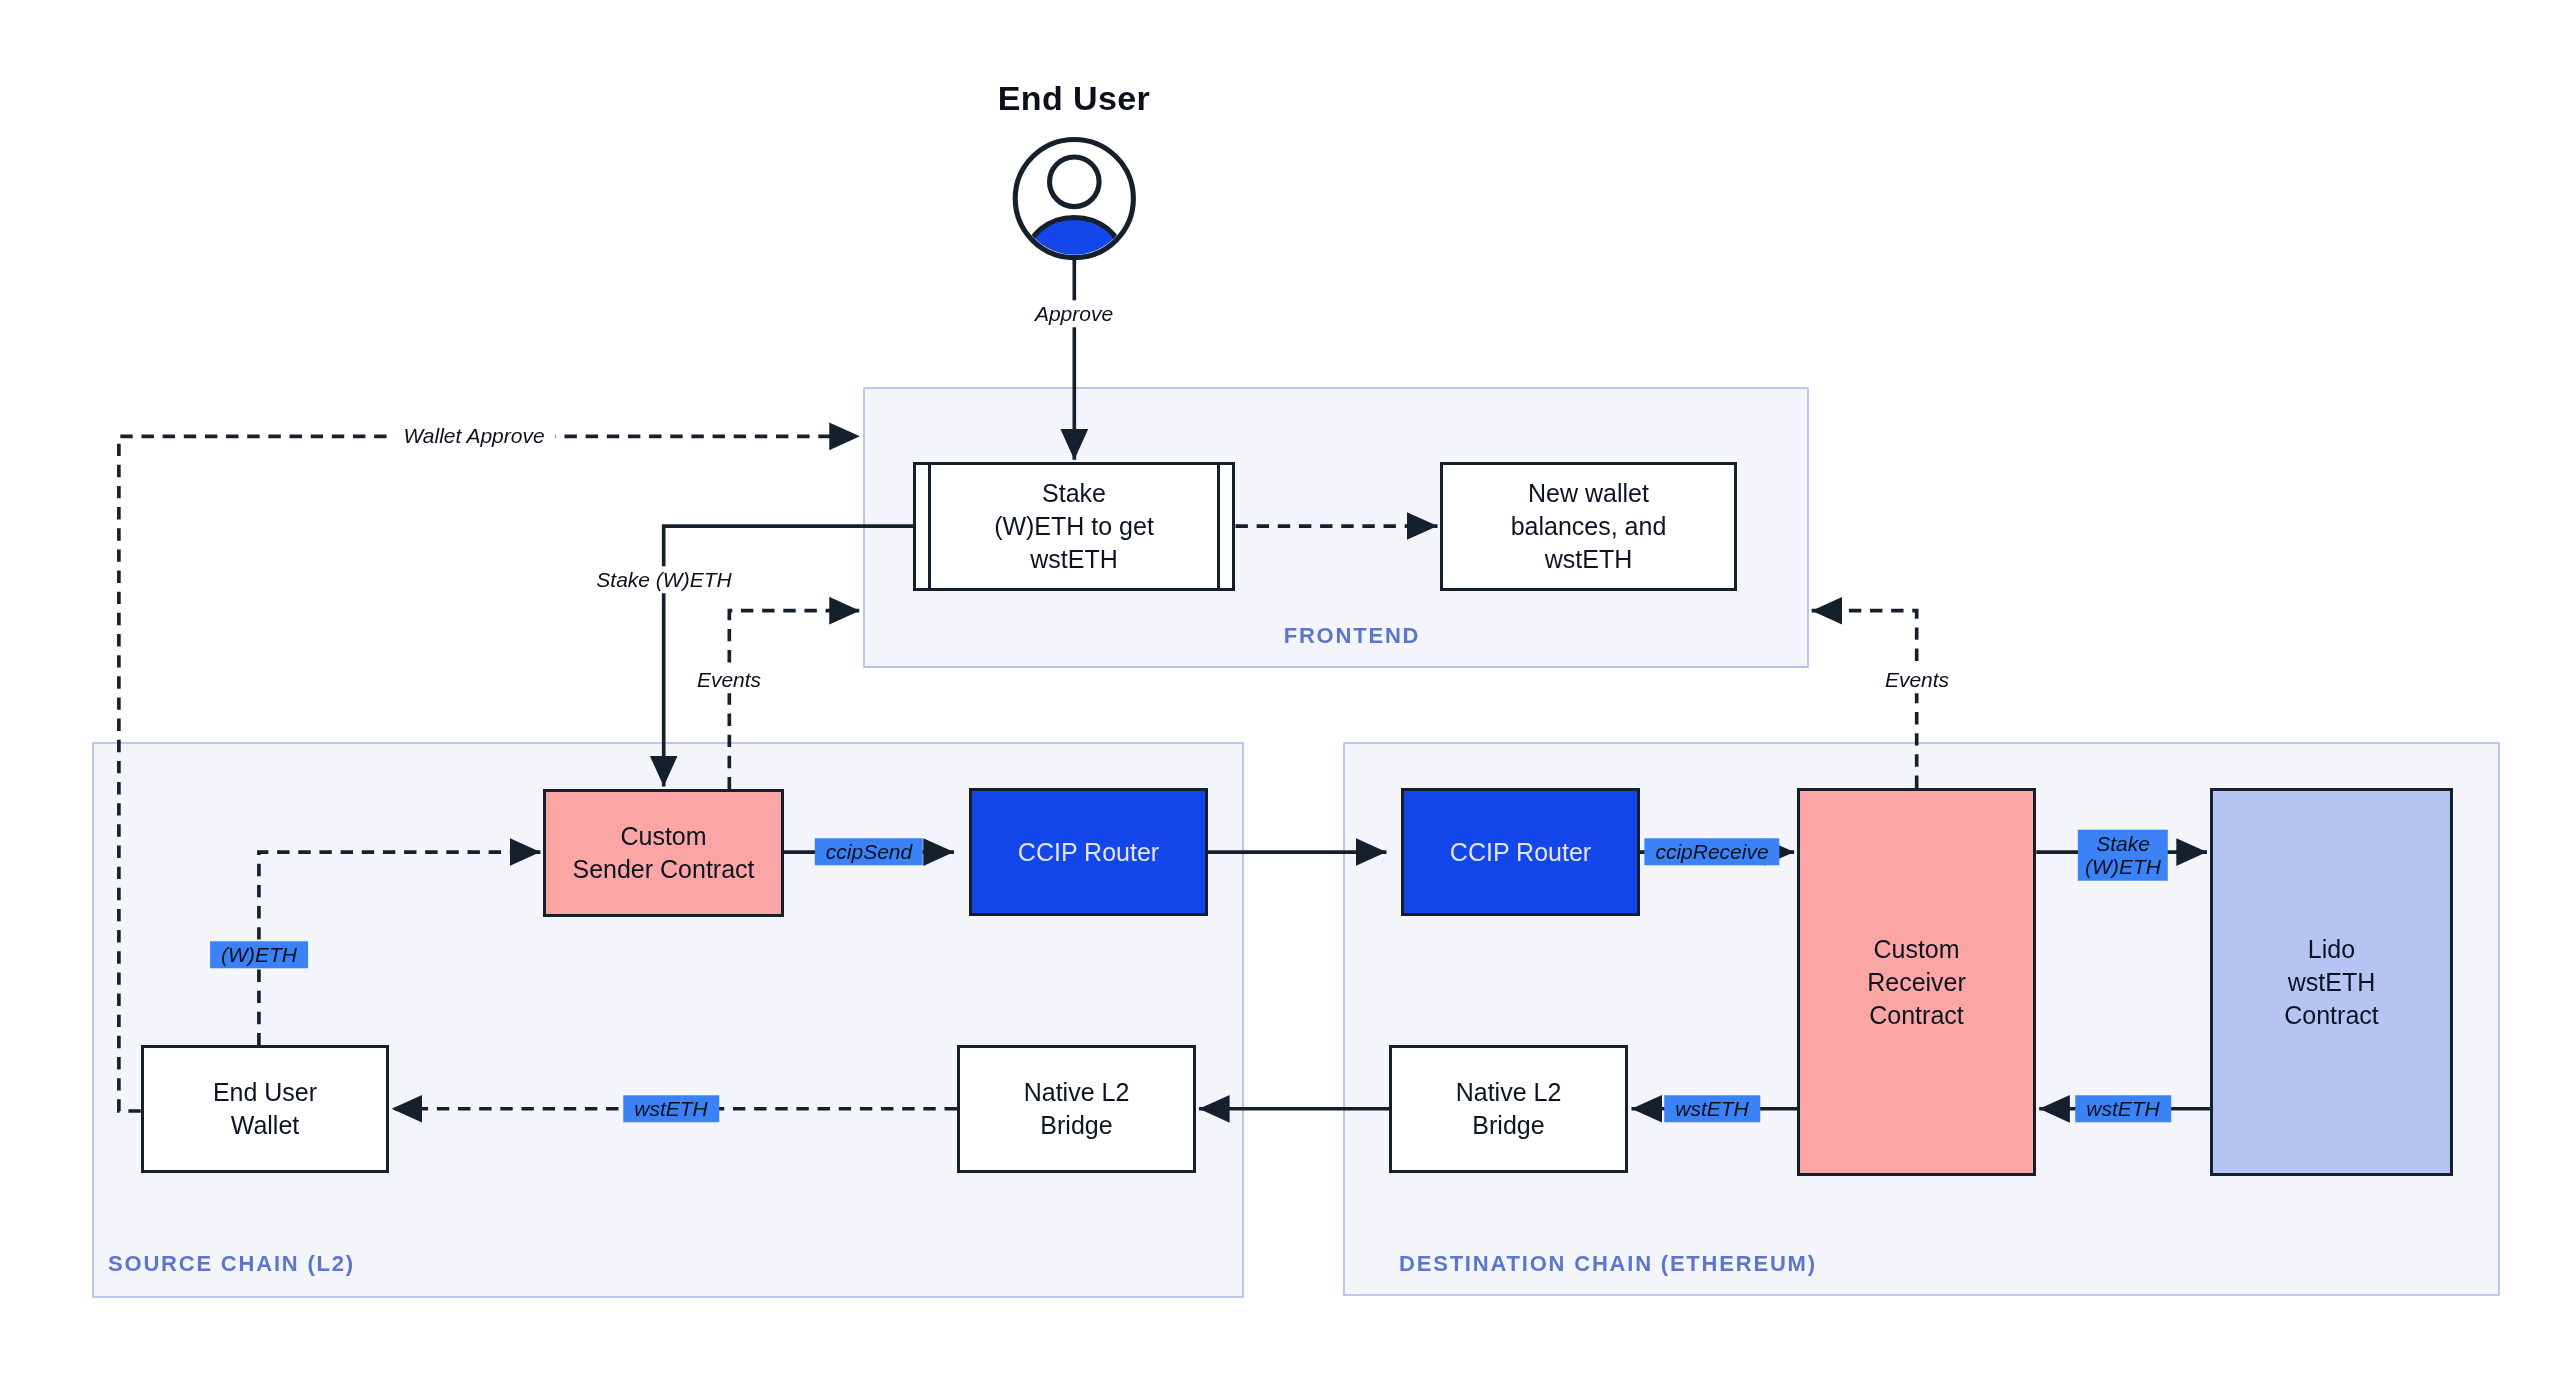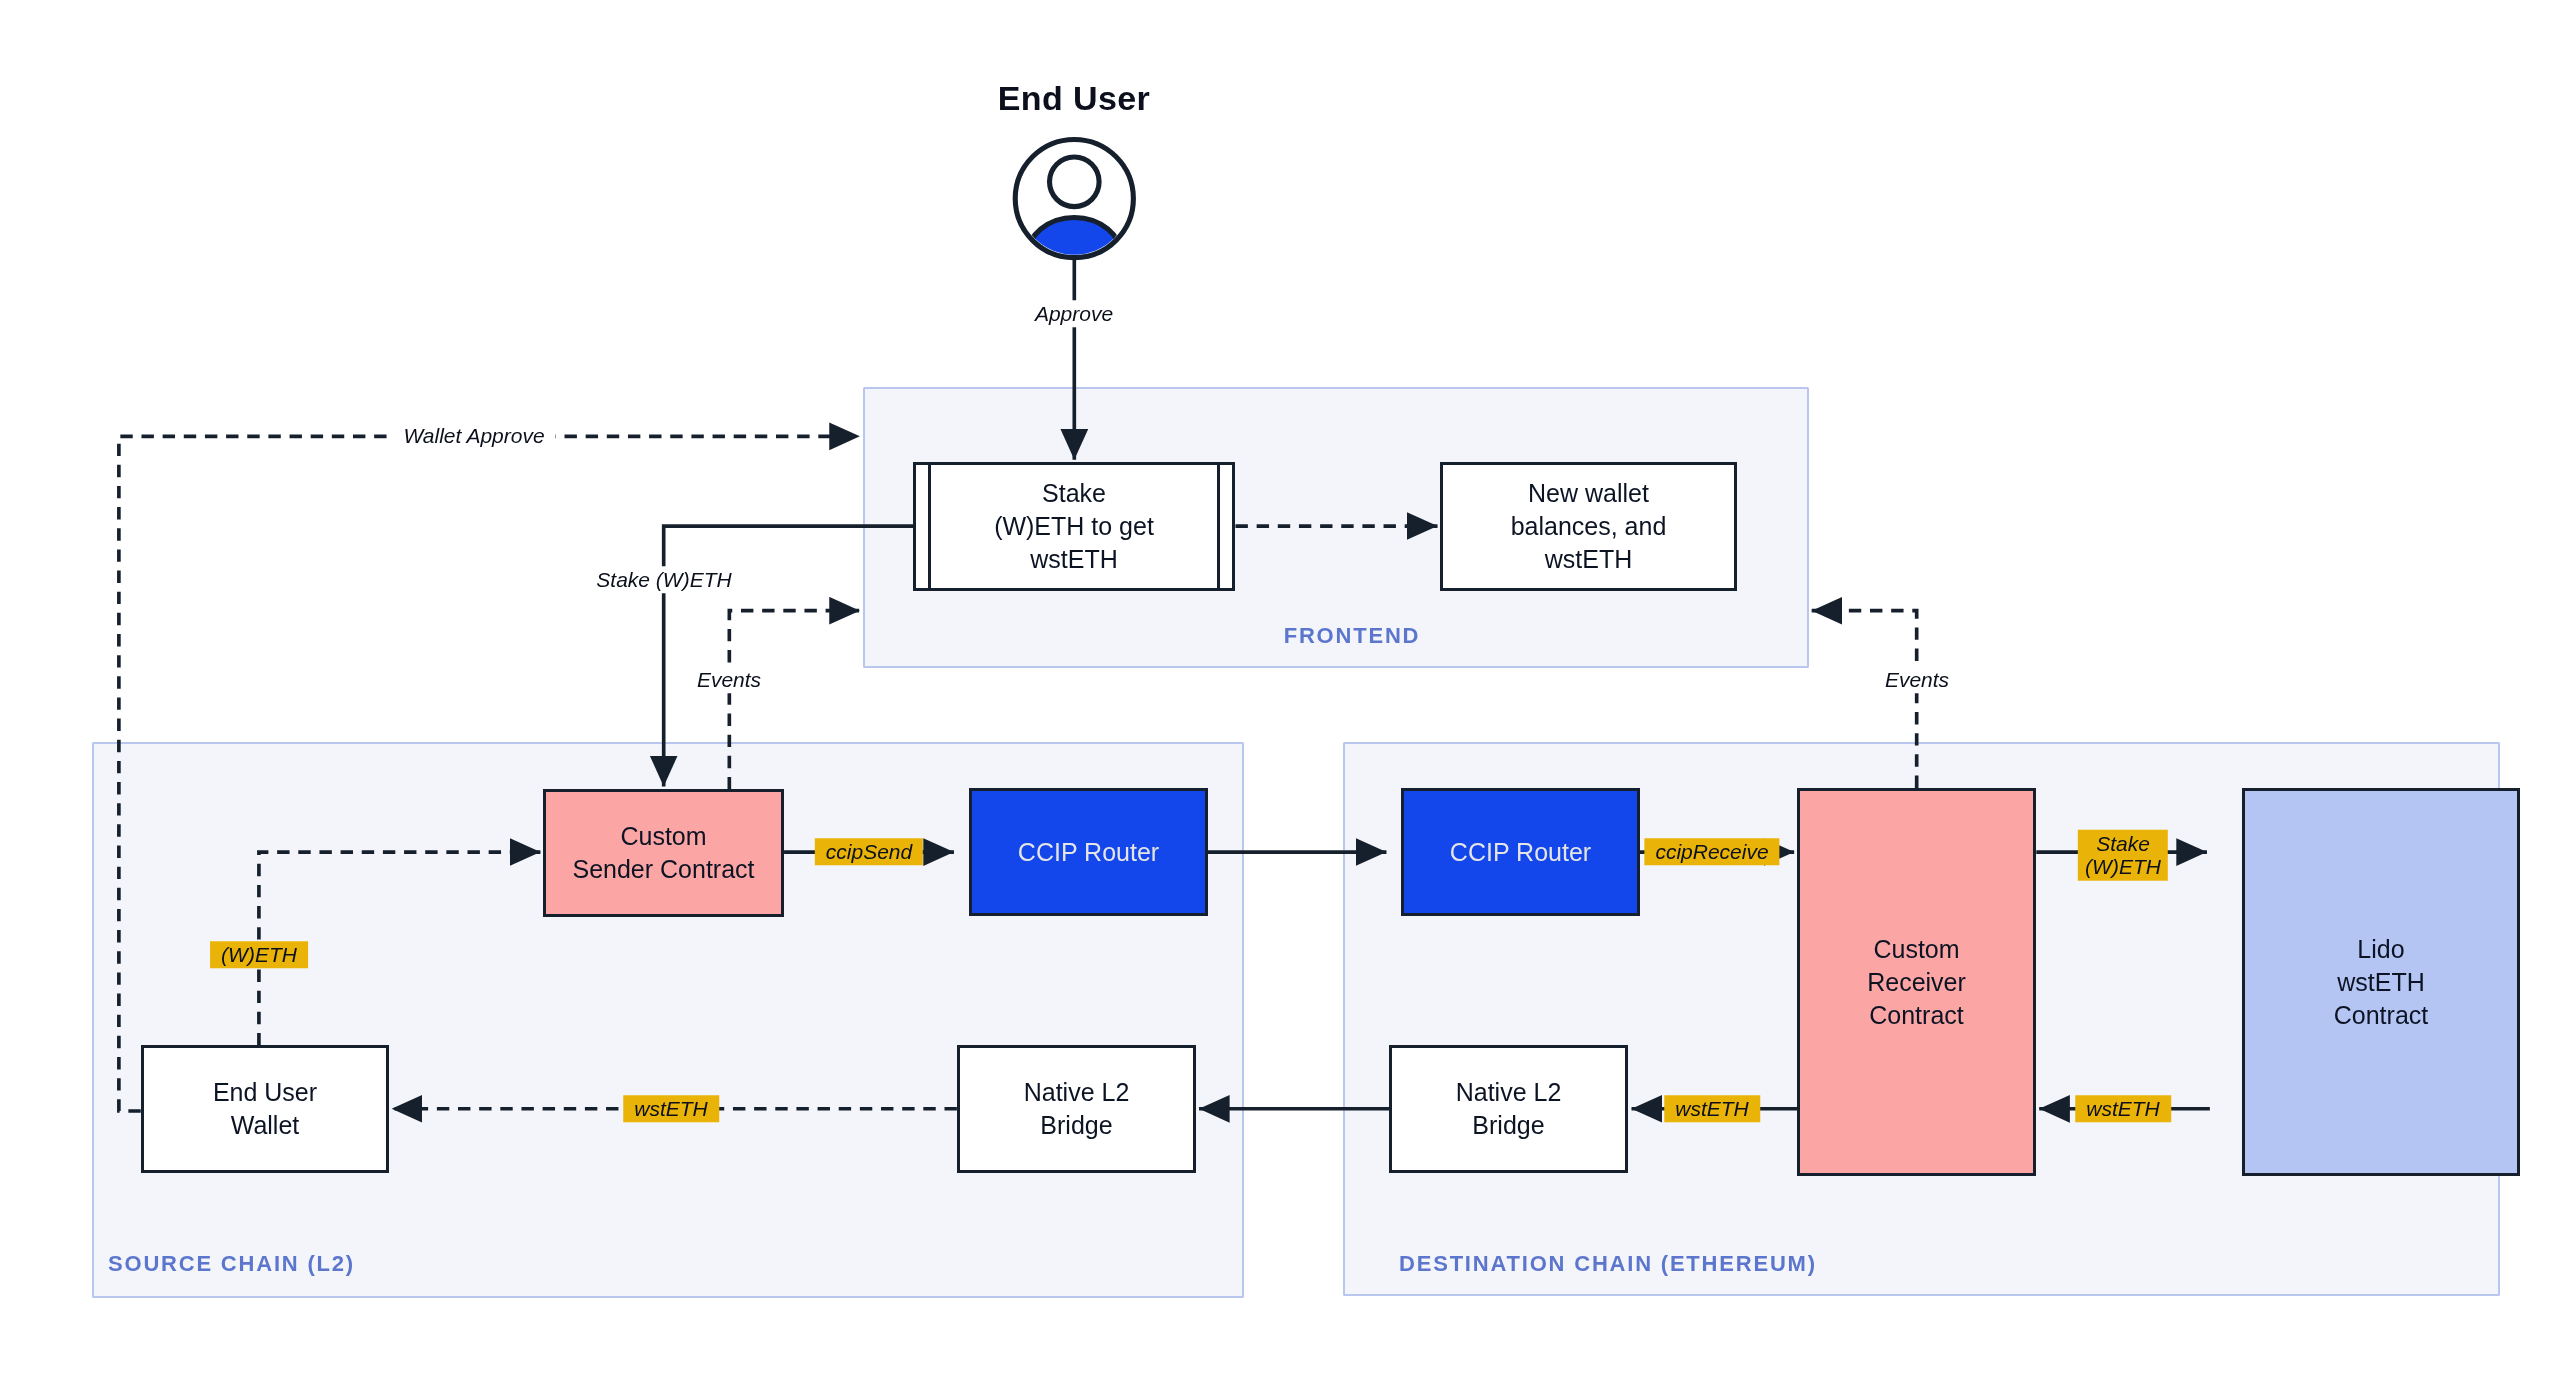--- a/index.html
+++ b/index.html
@@ -34,21 +34,21 @@
   .wire{fill:none;stroke:#16202d;stroke-width:5;}
   .wire.dashed{stroke-dasharray:17 12;}
   
   .elabel{
     position:absolute;transform:translate(-50%,-50%);
     font-style:italic;font-size:21px;line-height:1.1;
     padding:2.2px 11px;white-space:nowrap;text-align:center;color:#0b101c;
   }
   .elabel.two{white-space:pre-line;padding:2.2px 7.3px;}
   .bg-white{background:#ffffff;}
-  .bg-sec{background:#eab308;}
+  .bg-sec{background:#3b82f6;}
   
   .actor-title{
     position:absolute;left:928px;top:79px;width:292px;text-align:center;
     font-size:34px;font-weight:bold;letter-spacing:0.4px;color:#0b101c;
   }
 </style>
 </head>
 <body>
 
 <div class="canvas">
@@ -126,21 +126,21 @@
     <span>CCIP Router</span>
   </div>
   <div class="node blue" style="left:1389px;top:788px;width:239px;height:128px;">
     <span>CCIP Router</span>
   </div>
   <div class="node yellow" style="left:1797px;top:788px;width:239px;height:388px;">
     <span>Custom
 Receiver
 Contract</span>
   </div>
-  <div class="node periwinkle" style="left:2210px;top:788px;width:278px;height:388px;margin-left:32px;">
+  <div class="node periwinkle" style="left:2210px;top:788px;width:243px;height:388px;">
     <span>Lido
 wstETH
 Contract</span>
   </div>
   <div class="node" style="left:141px;top:1045px;width:248px;height:128px;">
     <span>End User
 Wallet</span>
   </div>
   <div class="node" style="left:957px;top:1045px;width:239px;height:128px;">
     <span>Native L2

